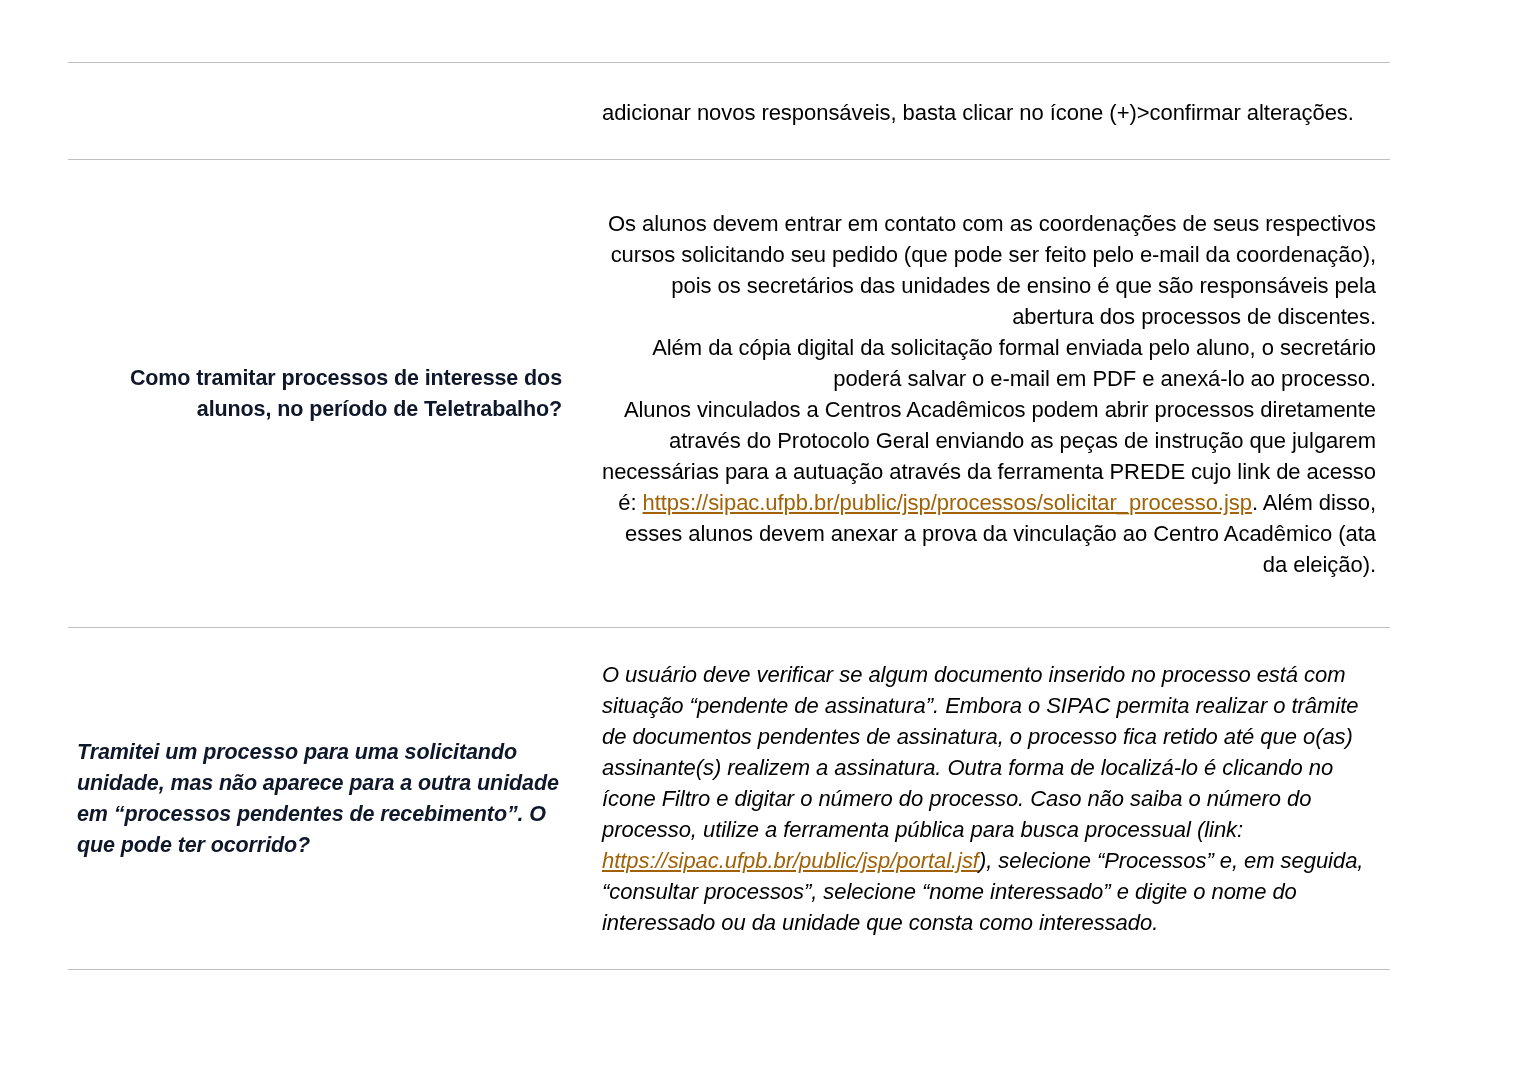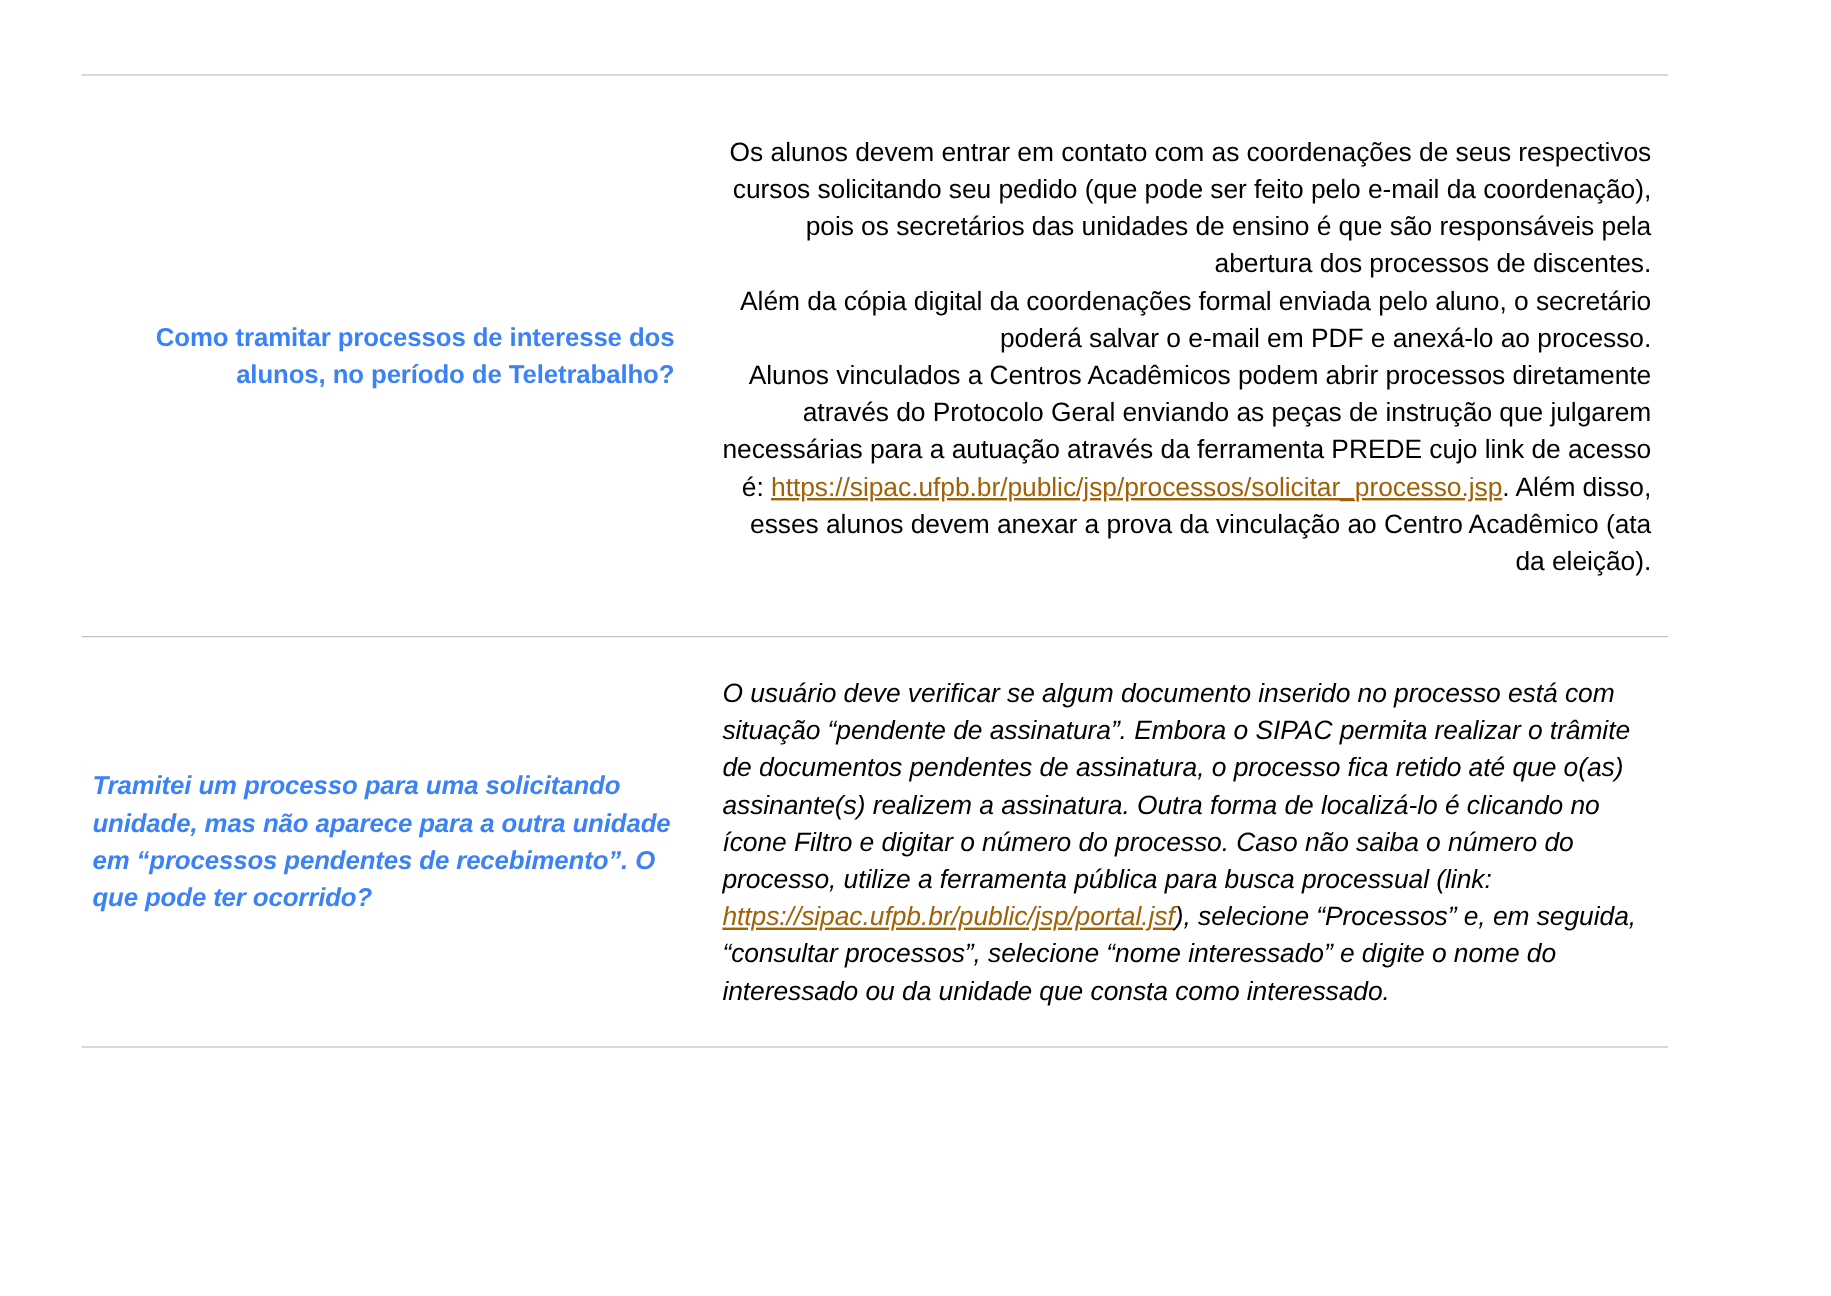--- a/index.html
+++ b/index.html
@@ -48,21 +48,21 @@
   .col-answer {
     width: 810px;
   }
 
   .q-text {
     font-size: 21.5px;
     font-weight: bold;
     line-height: 31px;
     letter-spacing: -0.1px;
     padding: 0 18px 0 9px;
-    color: #3b82f6;
+    color: #0f172a;
   }
 
   .a-text {
     font-size: 22px;
     font-weight: normal;
     line-height: 31px;
     letter-spacing: -0.05px;
     padding: 0 14px 0 22px;
     color: #000000;
   }
@@ -90,29 +90,39 @@
   }
 </style>
 </head>
 <body>
 
 <div class="page">
 
   <table class="faq-table">
     <tbody>
 
+      <tr class="row-1">
+        <td class="col-question">
+          <div class="q-text"></div>
+        </td>
+        <td class="col-answer a-cell cell-pad-top">
+          <div class="a-text">
+            <p>adicionar novos responsáveis, basta clicar no ícone (+)&gt;confirmar alterações.</p>
+          </div>
+        </td>
+      </tr>
 
       <tr class="row-2">
         <td class="col-question">
           <div class="q-text">Como tramitar processos de interesse dos alunos, no período de Teletrabalho?</div>
         </td>
         <td class="col-answer a-cell">
           <div class="a-text">
             <p>Os alunos devem entrar em contato com as coordenações de seus respectivos cursos solicitando seu pedido (que pode ser feito pelo e-mail da coordenação), pois os secretários das unidades de ensino é que são responsáveis pela abertura dos processos de discentes.</p>
-            <p>Além da cópia digital da coordenações formal enviada pelo aluno, o secretário poderá salvar o e-mail em PDF e anexá-lo ao processo.</p>
+            <p>Além da cópia digital da solicitação formal enviada pelo aluno, o secretário poderá salvar o e-mail em PDF e anexá-lo ao processo.</p>
             <p><span>Alunos vinculados a Centros Acadêmicos podem abrir processos diretamente através do Protocolo Geral enviando as peças de instrução que julgarem necessárias para a autuação através da ferramenta PREDE cujo link de acesso é: </span><span class="link">https://sipac.ufpb.br/public/jsp/processos/solicitar_processo.jsp</span><span>. Além disso, esses alunos devem anexar a prova da vinculação ao Centro Acadêmico (ata da eleição).</span></p>
           </div>
         </td>
       </tr>
 
       <tr class="row-3">
         <td class="col-question">
           <div class="q-text">Tramitei um processo para uma solicitando unidade, mas não aparece para a outra unidade em “processos pendentes de recebimento”. O que pode ter ocorrido?</div>
         </td>
         <td class="col-answer a-cell">

